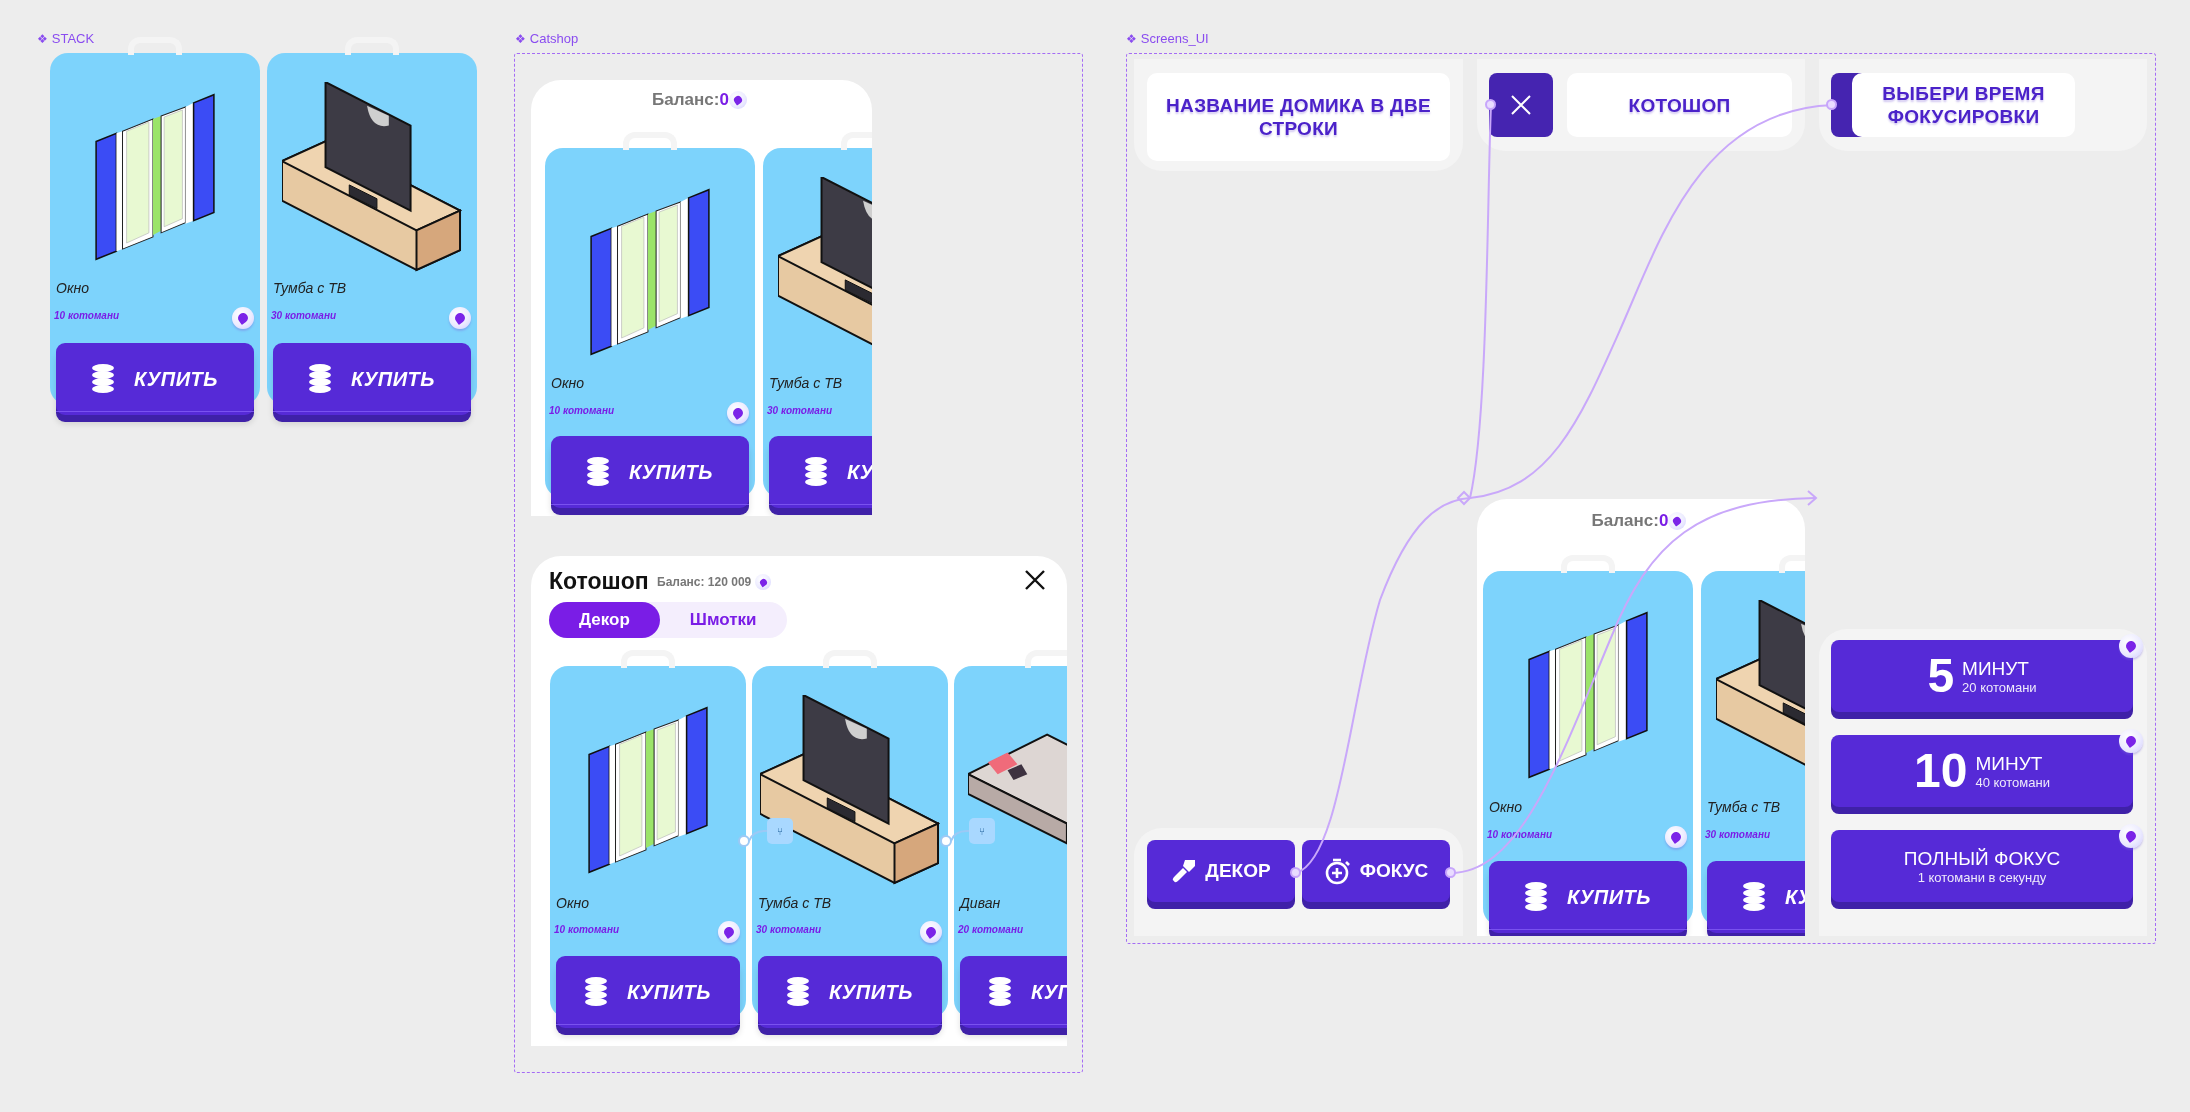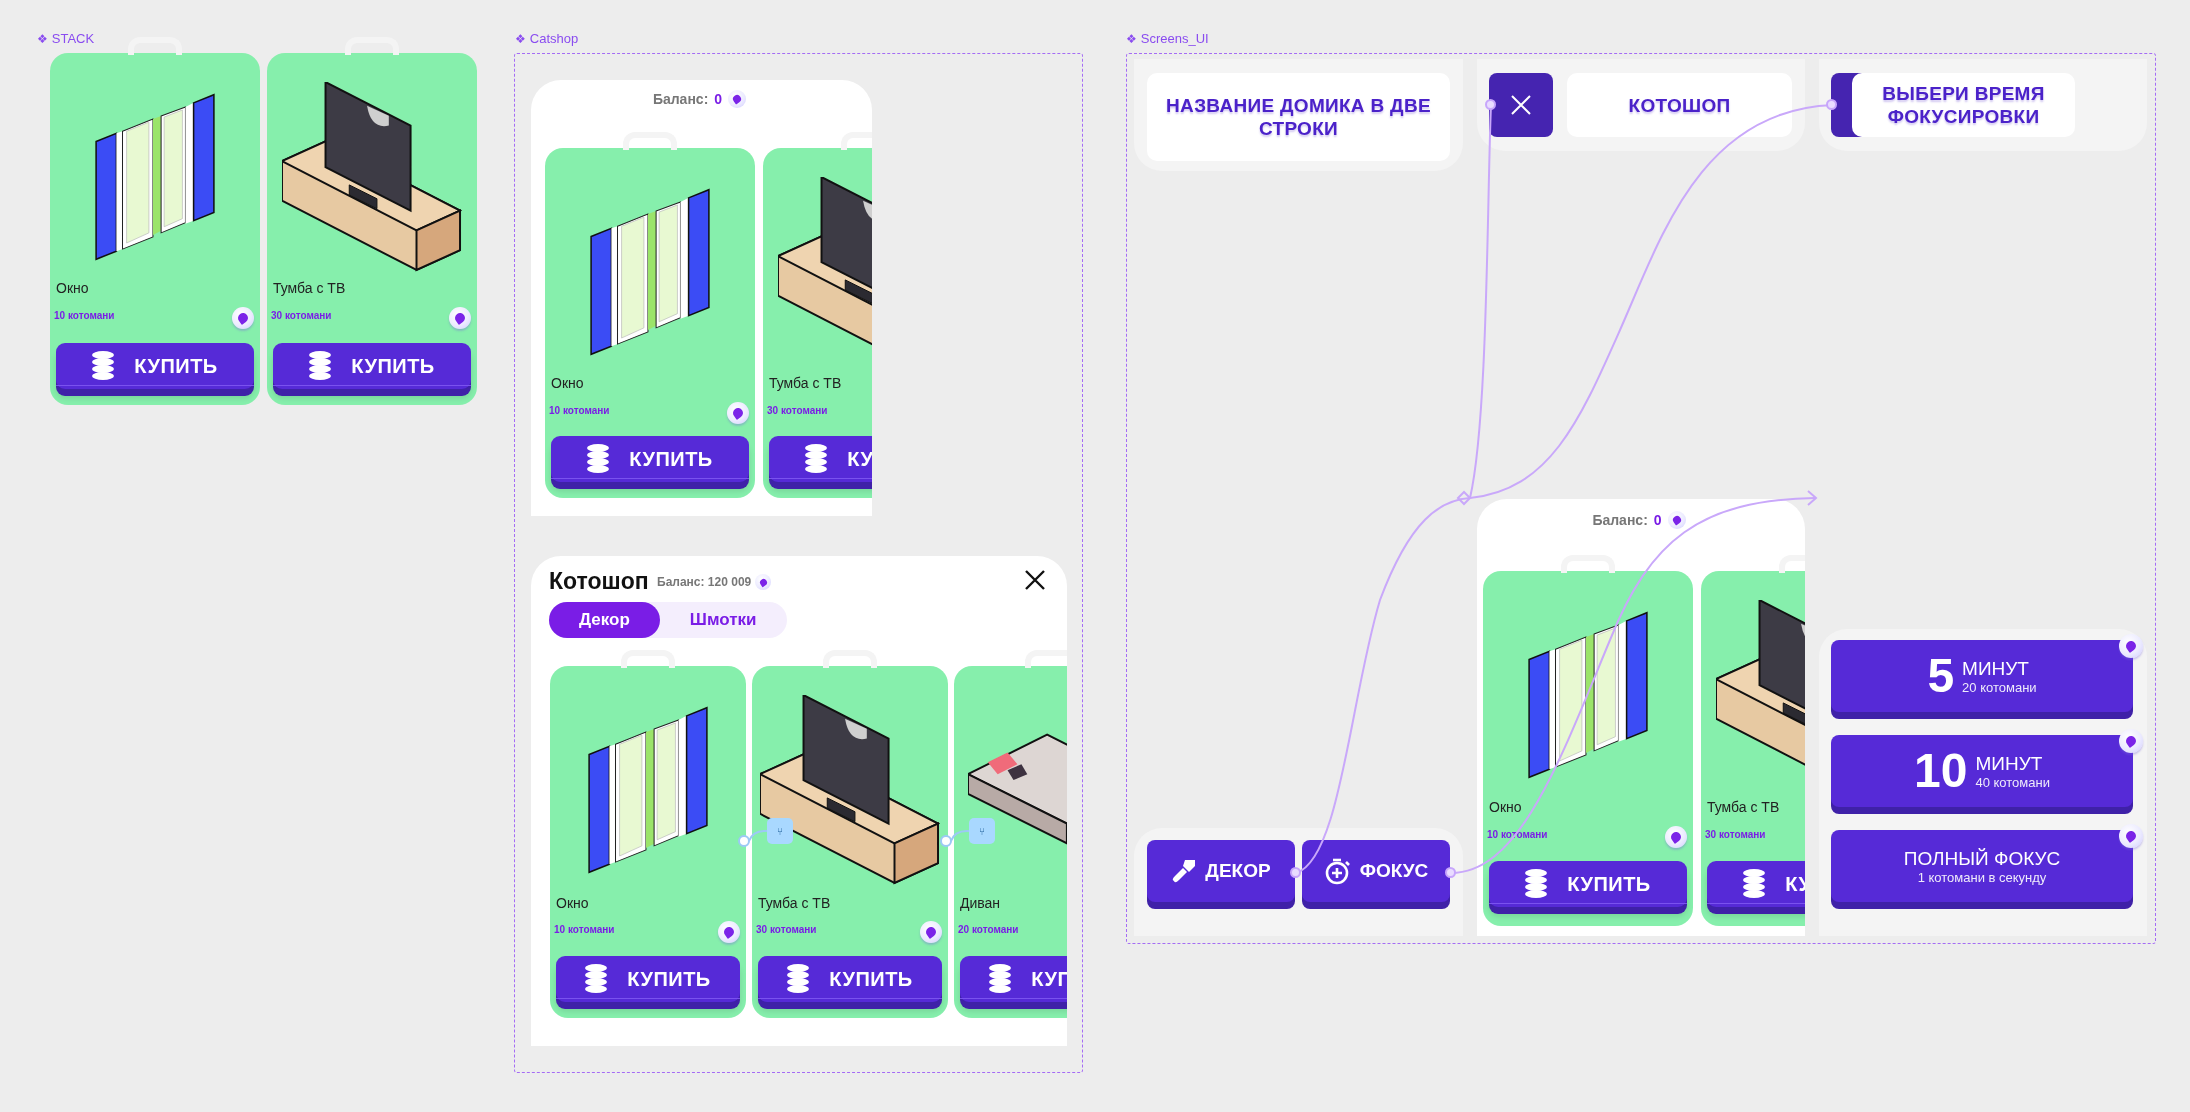--- a/index.html
+++ b/index.html
@@ -3,35 +3,35 @@
 <meta charset="utf-8">
 <style>
   * { box-sizing: border-box; margin: 0; padding: 0; }
   html, body { width: 2190px; height: 1112px; overflow: hidden; background: #ededed; font-family: "Liberation Sans", sans-serif; }
   .abs { position: absolute; }
   .frame-label { position: absolute; font-size: 13px; color: #8a4cf0; display: flex; align-items: center; gap: 4px; }
   .frame-label .diamond { font-size: 12px; color: #8a4cf0; }
   .dashed-frame { position: absolute; border: 1.5px dashed #a56cf5; border-radius: 3px; }
 
   
-  .card { position: absolute; background: #86efac; border-radius: 18px; }
+  .card { position: absolute; background: #7dd3fc; border-radius: 18px; font-style: italic; }
   .card .handle { position: absolute; top: -16px; width: 54px; height: 18px; border: 6px solid #f4f4f4; border-bottom: none; border-radius: 12px 12px 0 0; left: 50%; transform: translateX(-50%); }
   .card .art { position: absolute; left: 0; right: 0; top: 14px; height: 220px; display: flex; align-items: center; justify-content: center; }
   .card .name { position: absolute; left: 6px; font-size: 14px; color: #222; }
   .card .price { position: absolute; left: 4px; font-size: 10px; font-weight: bold; color: #7a1de6; }
   .card .coin { position: absolute; right: 6px; width: 22px; height: 22px; border-radius: 50%; background: radial-gradient(circle at 40% 35%, #ffffff 0%, #ecebff 55%, #cfcaff 100%); box-shadow: 0 2px 2px rgba(120,100,220,0.35); display:flex; align-items:center; justify-content:center; }
   .fish { width: 10px; height: 10px; background: #7b24e8; border-radius: 60% 60% 60% 10%; transform: rotate(-35deg); }
-  .buy-btn { position: absolute; left: 6px; right: 6px; height: 46px; background: #562ad7; border-radius: 9px; box-shadow: 0 7px 0 #3f21a8, 0 9px 6px rgba(0,0,0,0.12); display: flex; align-items: center; justify-content: center; gap: 14px; color: #fff; font-weight: bold; font-size: 20px; letter-spacing: 0.5px; cursor: pointer; }
+  .buy-btn { position: absolute; left: 6px; right: 6px; height: 72px; background: #562ad7; border-radius: 9px; box-shadow: 0 7px 0 #3f21a8, 0 9px 6px rgba(0,0,0,0.12); display: flex; align-items: center; justify-content: center; gap: 14px; color: #fff; font-weight: bold; font-size: 20px; letter-spacing: 0.5px; cursor: pointer; }
   .buy-btn::after { content: ""; position: absolute; left: 0; right: 0; bottom: 0; height: 3px; border-top: 1px solid #7a52ef; border-radius: 0 0 9px 9px; }
 
   .coins-icon { width: 28px; height: 30px; position: relative; }
   .coins-icon i { position: absolute; left: 0; width: 22px; height: 8px; background: #fff; border-radius: 50%; }
 
   .white-panel { position: absolute; background: #fff; border-radius: 30px 30px 0 0; overflow: hidden; }
-  .balance { position: absolute; left: 0; right: 4px; text-align: center; font-weight: bold; font-size: 14px; color: #777; display:flex; align-items:center; justify-content:center; gap:6px; }
+  .balance { position: absolute; left: 0; right: 4px; text-align: center; font-weight: bold; font-size: 17px; color: #777; display:flex; align-items:center; justify-content:center; }
   .balance .val { color: #7a1de6; }
   .balance .coin { position: static; width: 18px; height: 18px; border-radius:50%; background: radial-gradient(circle at 40% 35%, #ffffff 0%, #ecebff 55%, #cfcaff 100%); display:flex; align-items:center; justify-content:center; }
   .balance .coin .fish { width: 8px; height: 8px; }
 
   
   .tabs { position: absolute; display: flex; background: #f4eefd; border-radius: 20px; }
   .tab { height: 36px; padding: 0 30px; display: flex; align-items: center; font-size: 17px; font-weight: bold; color: #7a1de6; border-radius: 20px; cursor: pointer; }
   .tab.active { background: #7a1de6; color: #fff; }
 
   

